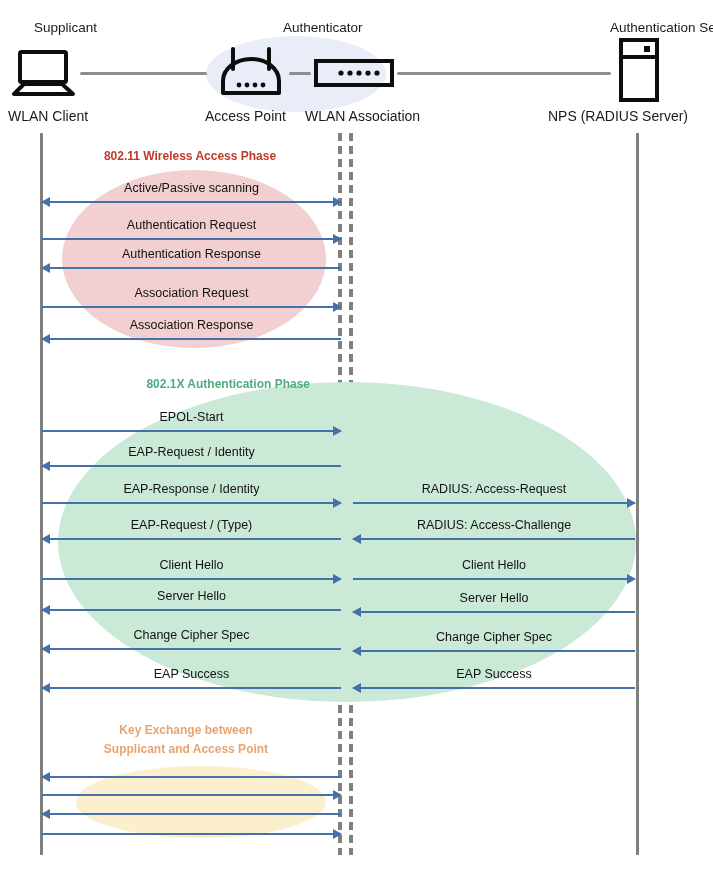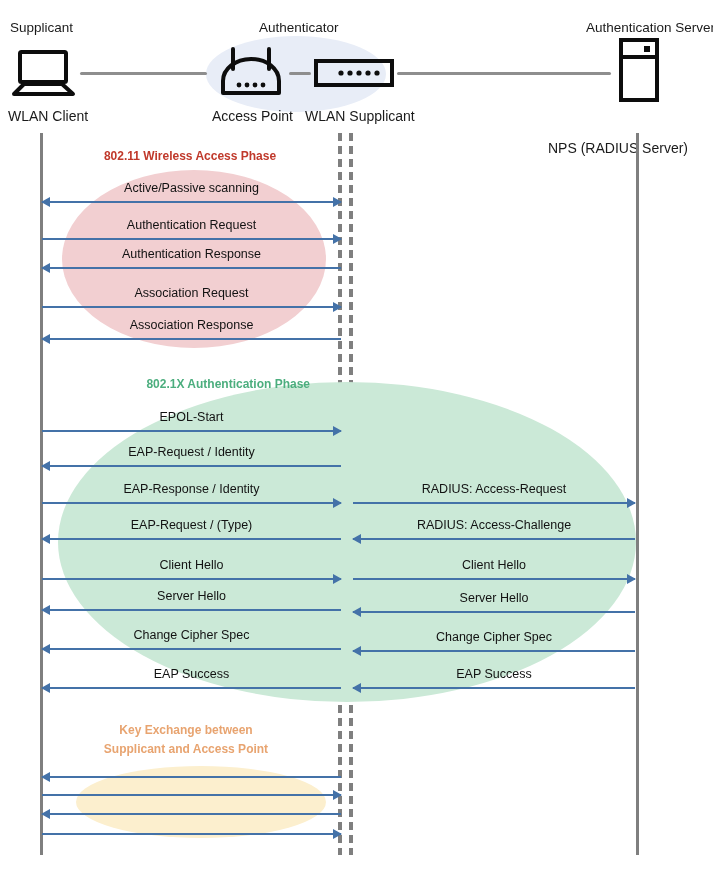--- a/index.html
+++ b/index.html
@@ -18,20 +18,21 @@
     overflow: hidden;
     background: #ffffff;
   }
 
   
   .actor-role {
     position: absolute;
     font-size: 13.5px;
     color: #1a1a1a;
     white-space: nowrap;
+    margin-left: 24px;
   }
   .actor-name {
     position: absolute;
     font-size: 14px;
     color: #1a1a1a;
     white-space: nowrap;
   }
   .auth-blob {
     position: absolute;
     left: 206px;
@@ -165,23 +166,23 @@
 
   <div class="dev" style="left:618px; top:38px;">
     <svg width="42" height="64" viewBox="0 0 42 64" aria-hidden="true">
       <rect x="3" y="2" width="36" height="60" fill="none" stroke="#0d0d0d" stroke-width="4"></rect>
       <line x1="3" y1="19" x2="39" y2="19" stroke="#0d0d0d" stroke-width="4"></line>
       <rect x="26" y="8" width="6" height="6" fill="#0d0d0d"></rect>
     </svg>
   </div>
 
   <div class="actor-name" style="left:8px; top:108px;">WLAN Client</div>
-  <div class="actor-name" style="left:212px; top:108px;">Access Point</div>
-  <div class="actor-name" style="left:305px; top:108px;">WLAN Supplicant</div>
-  <div class="actor-name" style="left:548px; top:108px;margin-top:32px;">NPS (RADIUS Server)</div>
+  <div class="actor-name" style="left:205px; top:108px;">Access Point</div>
+  <div class="actor-name" style="left:305px; top:108px;">WLAN Association</div>
+  <div class="actor-name" style="left:548px; top:108px;">NPS (RADIUS Server)</div>
 
   <div class="lifeline-solid" style="left:40px; top:133px; height:722px;"></div>
   <div class="lifeline-dash" style="left:338px; top:133px; height:722px;"></div>
   <div class="lifeline-dash" style="left:349px; top:133px; height:722px;"></div>
   <div class="lifeline-solid" style="left:636px; top:133px; height:722px;"></div>
 
   <div class="ellipse ell-wireless" style="left:62px; top:170px; width:264px; height:178px;"></div>
   <div class="ellipse ell-dot1x" style="left:58px; top:382px; width:578px; height:320px;"></div>
   <div class="ellipse ell-key" style="left:76px; top:766px; width:250px; height:72px;"></div>
 

